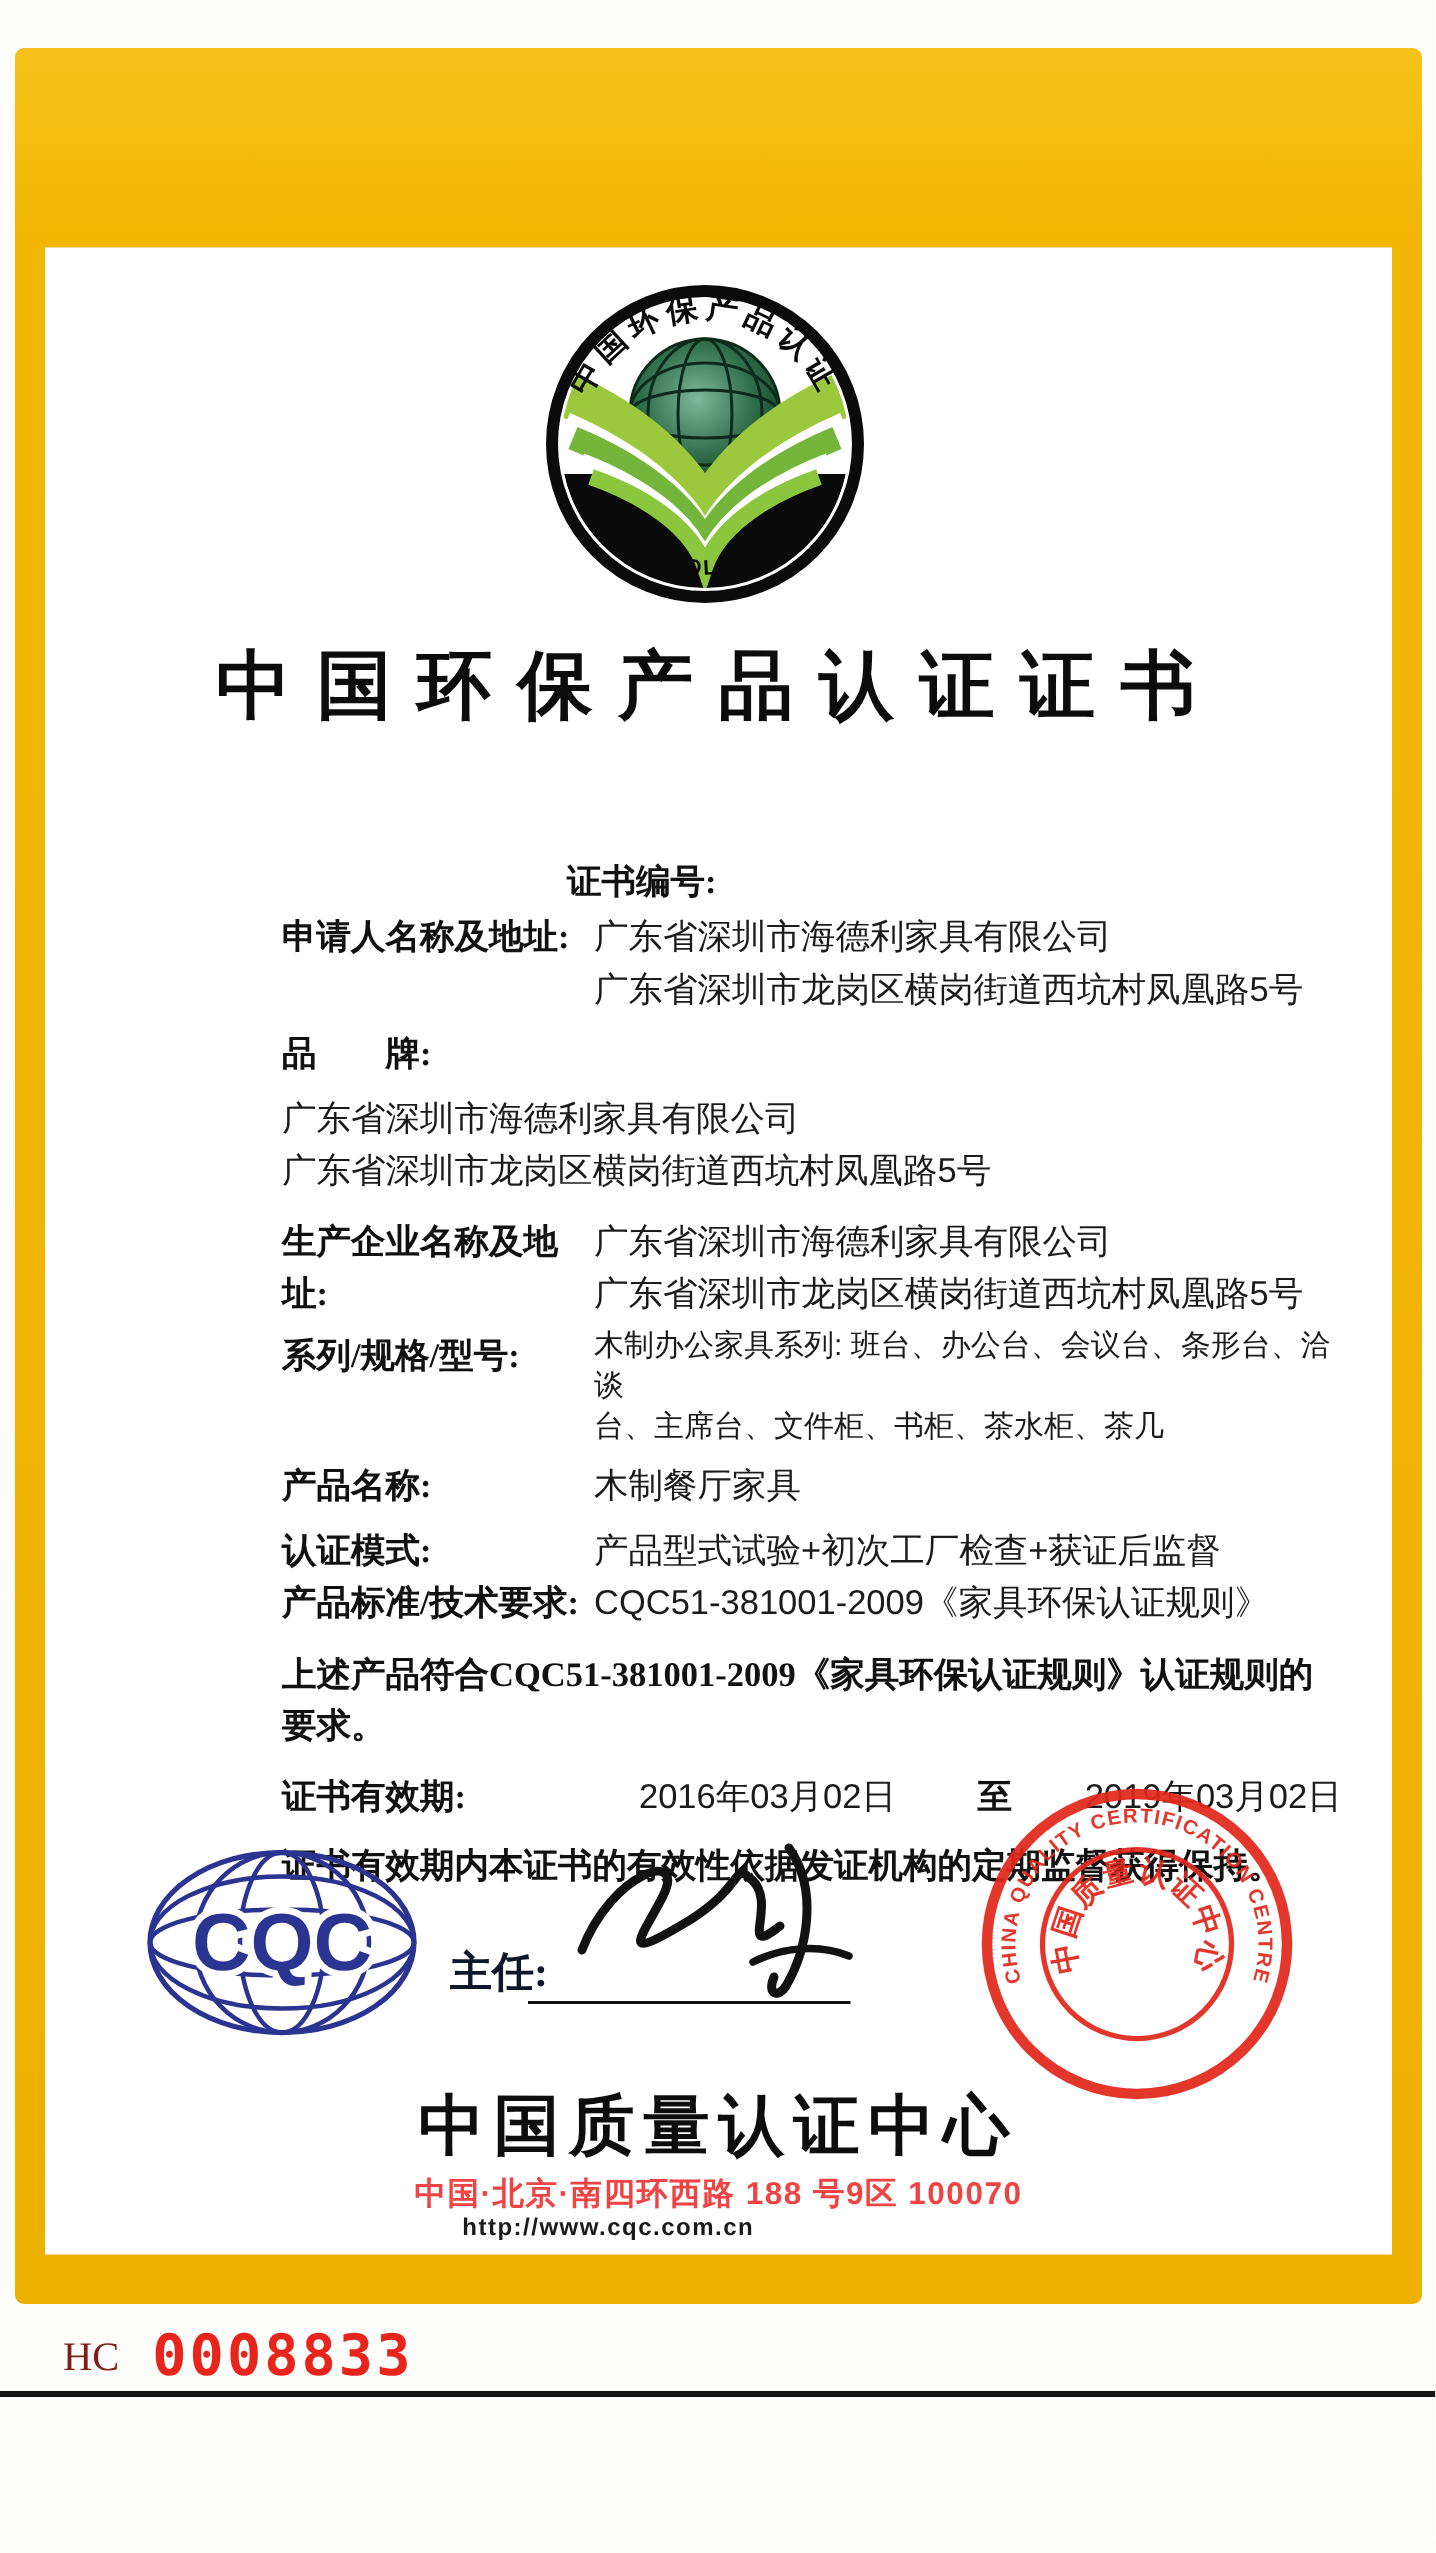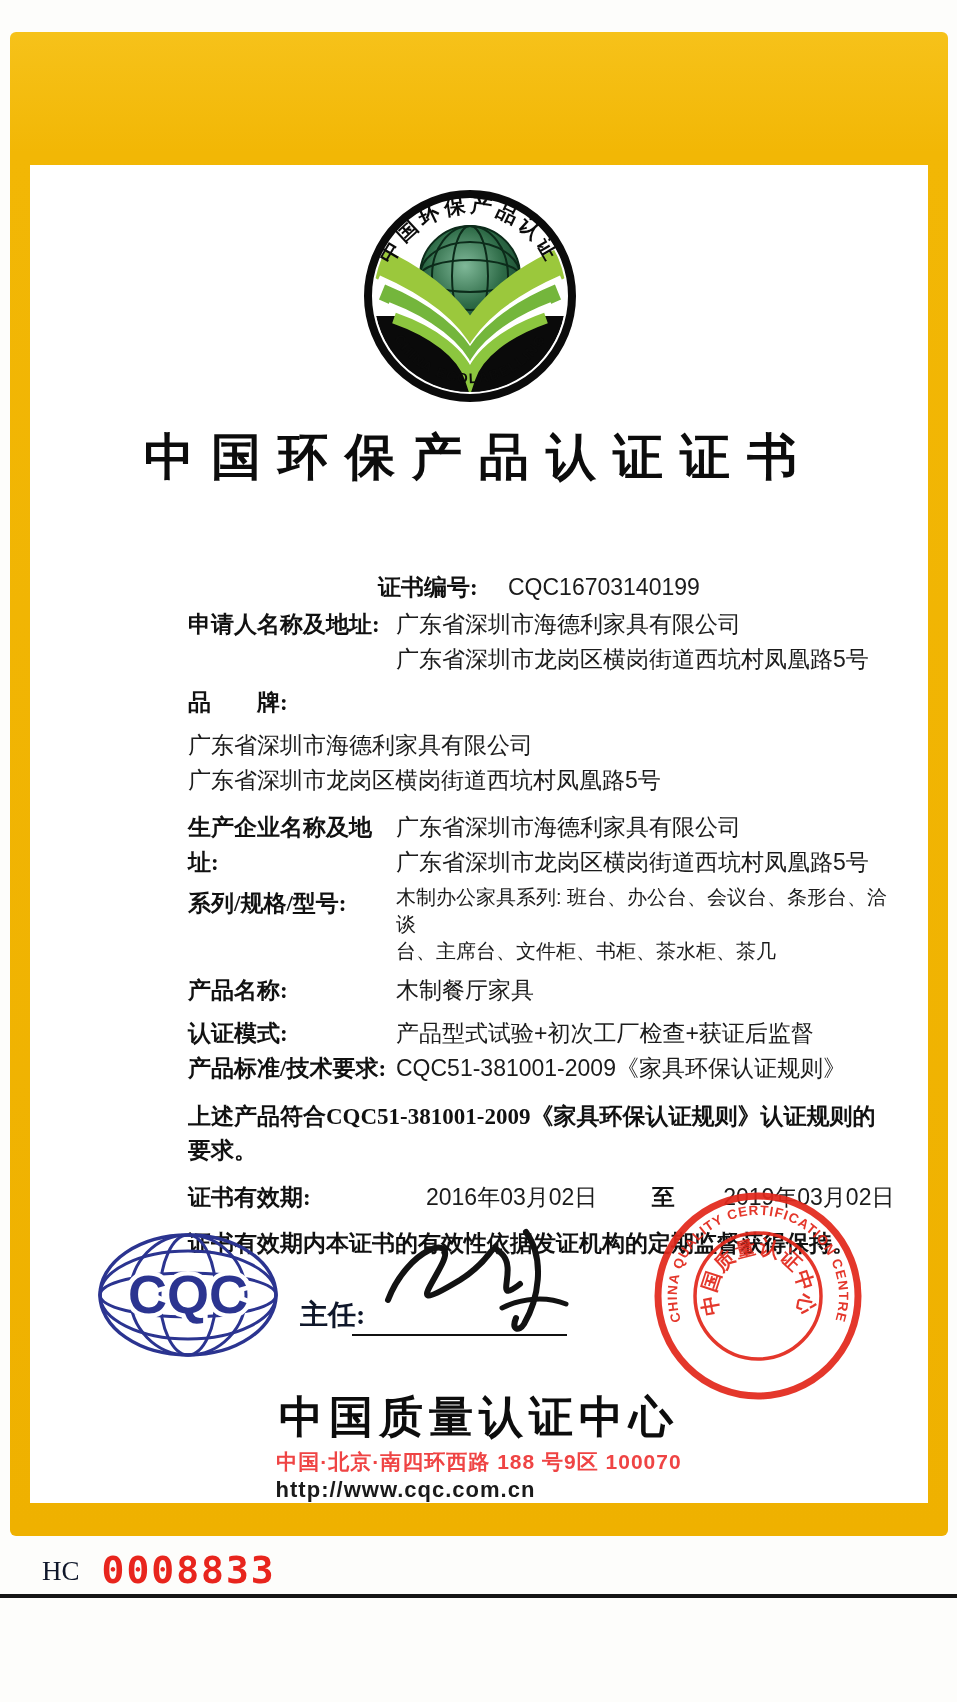--- a/index.html
+++ b/index.html
@@ -41,25 +41,25 @@
   .sig-line { position:absolute; left:352px; top:1334px; width:215px; height:2px; background:#111; }
   .signature { position:absolute; left:376px; top:1220px; width:210px; height:118px; }
   .stamp { position:absolute; left:652px; top:1190px; width:212px; height:212px; opacity:.93; }
 
   
   .footer-org { position:absolute; left:30px; top:1388px; width:898px; text-align:center;
                 font-size:44px; font-weight:700; letter-spacing:6px; color:#0d0d0d; }
   .footer-addr { position:absolute; left:30px; top:1448px; width:898px; text-align:center;
                  font-size:21px; font-weight:700; color:#ef4444; letter-spacing:1px; }
   .footer-web { position:absolute; left:30px; top:1477px; width:751px; text-align:center;
-                font-size:22px; font-weight:700; color:#1a1a1a; letter-spacing:1px; }
+                font-size:16px; font-weight:700; color:#1a1a1a; letter-spacing:1px; }
 
   
   .serial { position:absolute; left:42px; top:1550px; display:flex; align-items:flex-end; }
-  .serial-prefix { font-family:"Liberation Serif", serif; font-size:27px; color:#0f172a; margin-right:22px; line-height:38px; }
+  .serial-prefix { font-family:"Liberation Serif", serif; font-size:27px; color:#7f1d1d; margin-right:22px; line-height:38px; }
   .serial-num { font-family:"DejaVu Sans Mono", monospace; font-size:38px; font-weight:700;
                 color:#e8251d; letter-spacing:2px; line-height:40px; }
   .scan-line { position:absolute; left:0; top:1594px; width:957px; height:4px; background:#151515; }
 </style>
 </head>
 <body>
 
 <div class="page">
 
   <div class="cert-frame">
@@ -100,21 +100,20 @@
       <textPath href="#ecoBotArc" startOffset="50%" text-anchor="middle">CHINA ECOLABELLING</textPath>
     </text>
   </svg>
 
   <div class="title">中国环保产品认证证书</div>
 
   <div class="fields">
 
     <div class="row certno-row">
       <div class="lbl">证书编号:</div>
-      <div class="val">CQC16703140199</div>
     </div>
 
     <div class="row">
       <div class="lbl">申请人名称及地址:</div>
       <div class="val">
         <div>广东省深圳市海德利家具有限公司</div>
         <div>广东省深圳市龙岗区横岗街道西坑村凤凰路5号</div>
       </div>
     </div>
 

